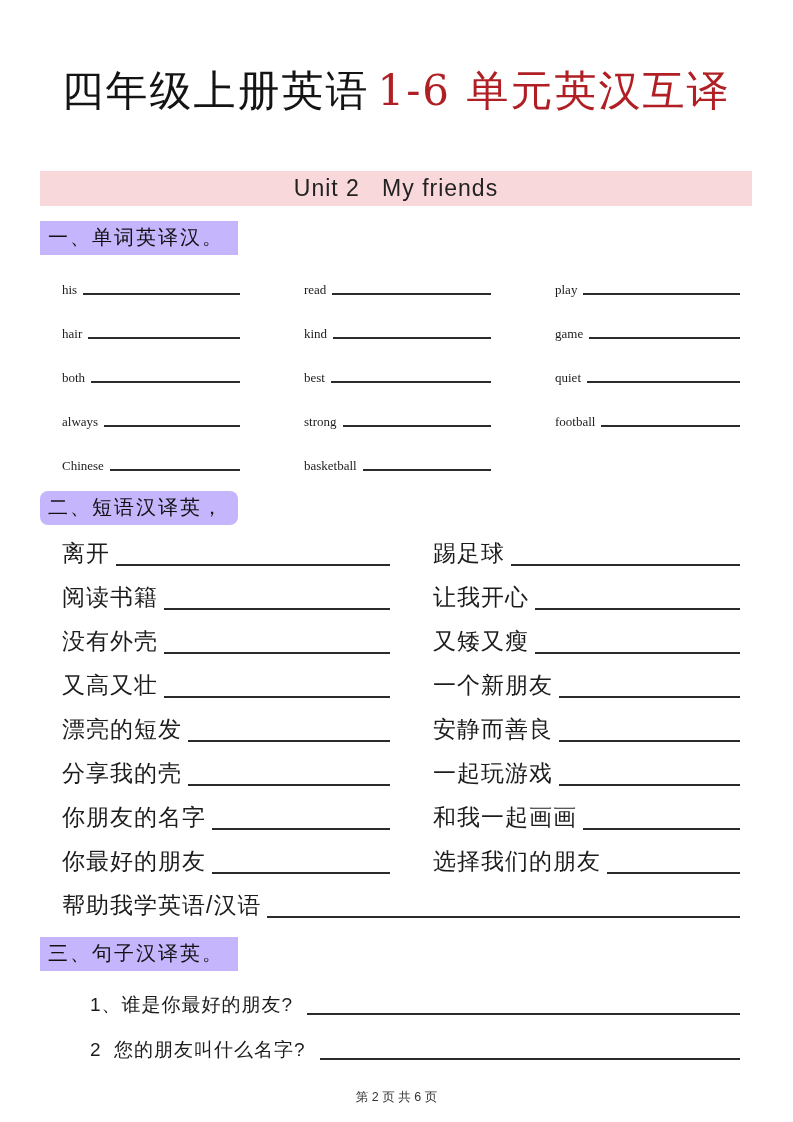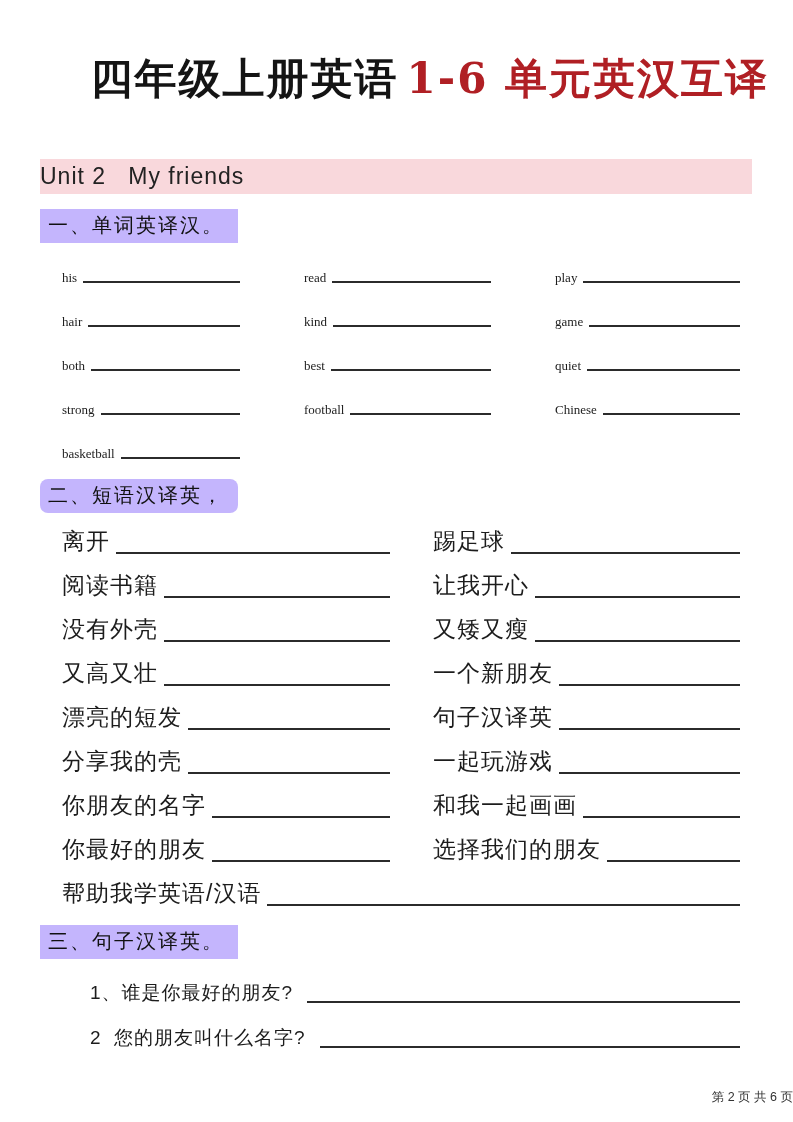--- a/index.html
+++ b/index.html
@@ -6,37 +6,37 @@
   .page{
     position:relative;
     width:793px;height:1122px;
     background:#ffffff;
     font-family:"Liberation Sans",sans-serif;
     color:#1c1c1c;
     overflow:hidden;
   }
   
   .title{
-    padding-top:10px;
-    text-align:center;
+    padding-top:22px;
+    text-align:left;
     font-family:"DejaVu Serif",serif;
-    font-weight:bold;
+    font-weight:normal;
     font-size:42px;
     letter-spacing:2px;
     line-height:1.1;
     white-space:pre;
   }
   .title .black{color:#141414;}
   .title .red{color:#b01f24;margin-left:8px;}
   
   .banner{
     margin:10px 41px 0 40px;
     height:35px;
     background:#f9d8dc;
-    display:flex;align-items:center;
+    display:flex;align-items:center;justify-content:center;
     font-size:23px;
     color:#222;
     white-space:pre;
     letter-spacing:1px;
   }
   
   .sec-head{
     display:inline-block;
     margin-left:40px;
     background:#c4b5fd;
@@ -99,21 +99,21 @@
     letter-spacing:1px;
     margin-left:33px;
   }
   .srow .blank{margin-left:14px;}
   .srow.indent{margin-left:38px;}
   .slabel{white-space:pre;}
   
   .footer{
     position:absolute;
     left:0;right:0;bottom:16px;
-    text-align:right;
+    text-align:center;
     font-size:12.5px;
     color:#333;
     white-space:pre;
   }
 </style>
 </head>
 <body>
 
 <div class="page">
 
@@ -159,20 +159,24 @@
       </div>
     <div class="wcell">
         <span class="wlabel">best</span>
         <span class="blank"></span>
       </div>
     <div class="wcell">
         <span class="wlabel">quiet</span>
         <span class="blank"></span>
       </div>
     <div class="wcell">
+        <span class="wlabel">always</span>
+        <span class="blank"></span>
+      </div>
+    <div class="wcell">
         <span class="wlabel">strong</span>
         <span class="blank"></span>
       </div>
     <div class="wcell">
         <span class="wlabel">football</span>
         <span class="blank"></span>
       </div>
     <div class="wcell">
         <span class="wlabel">Chinese</span>
         <span class="blank"></span>
@@ -218,21 +222,21 @@
       </div>
     <div class="pcell">
         <span class="plabel">一个新朋友</span>
         <span class="blank"></span>
       </div>
     <div class="pcell">
         <span class="plabel">漂亮的短发</span>
         <span class="blank"></span>
       </div>
     <div class="pcell">
-        <span class="plabel">句子汉译英</span>
+        <span class="plabel">安静而善良</span>
         <span class="blank"></span>
       </div>
     <div class="pcell">
         <span class="plabel">分享我的壳</span>
         <span class="blank"></span>
       </div>
     <div class="pcell">
         <span class="plabel">一起玩游戏</span>
         <span class="blank"></span>
       </div>

